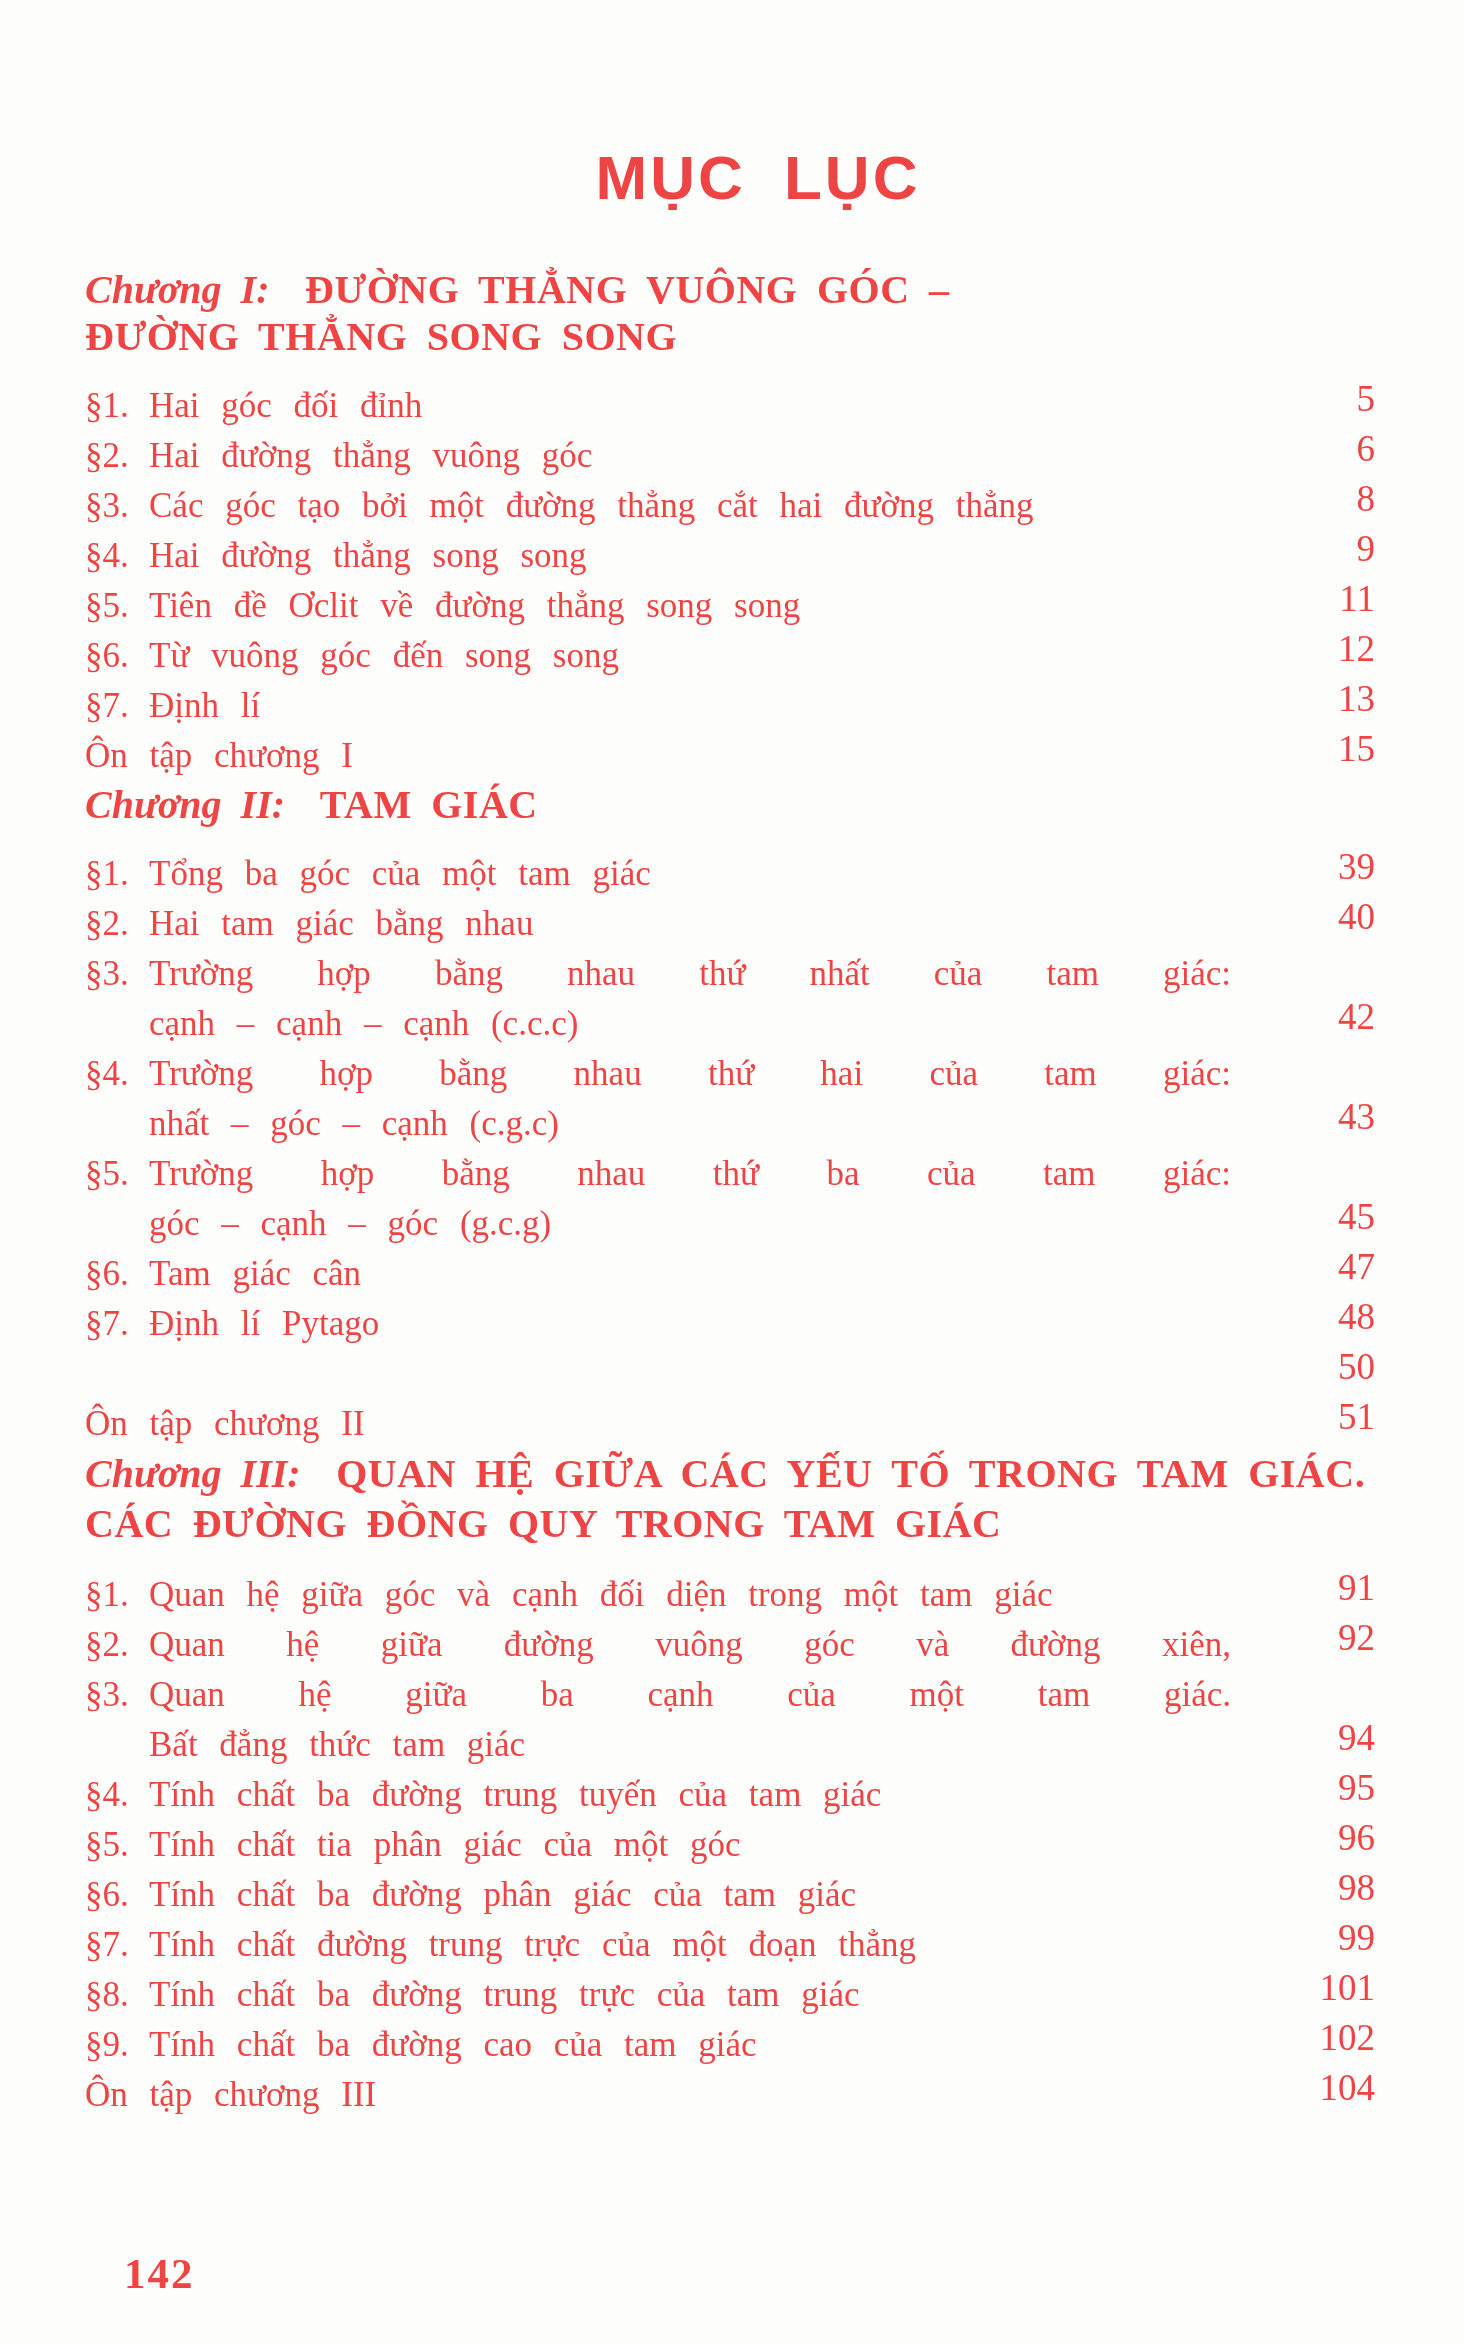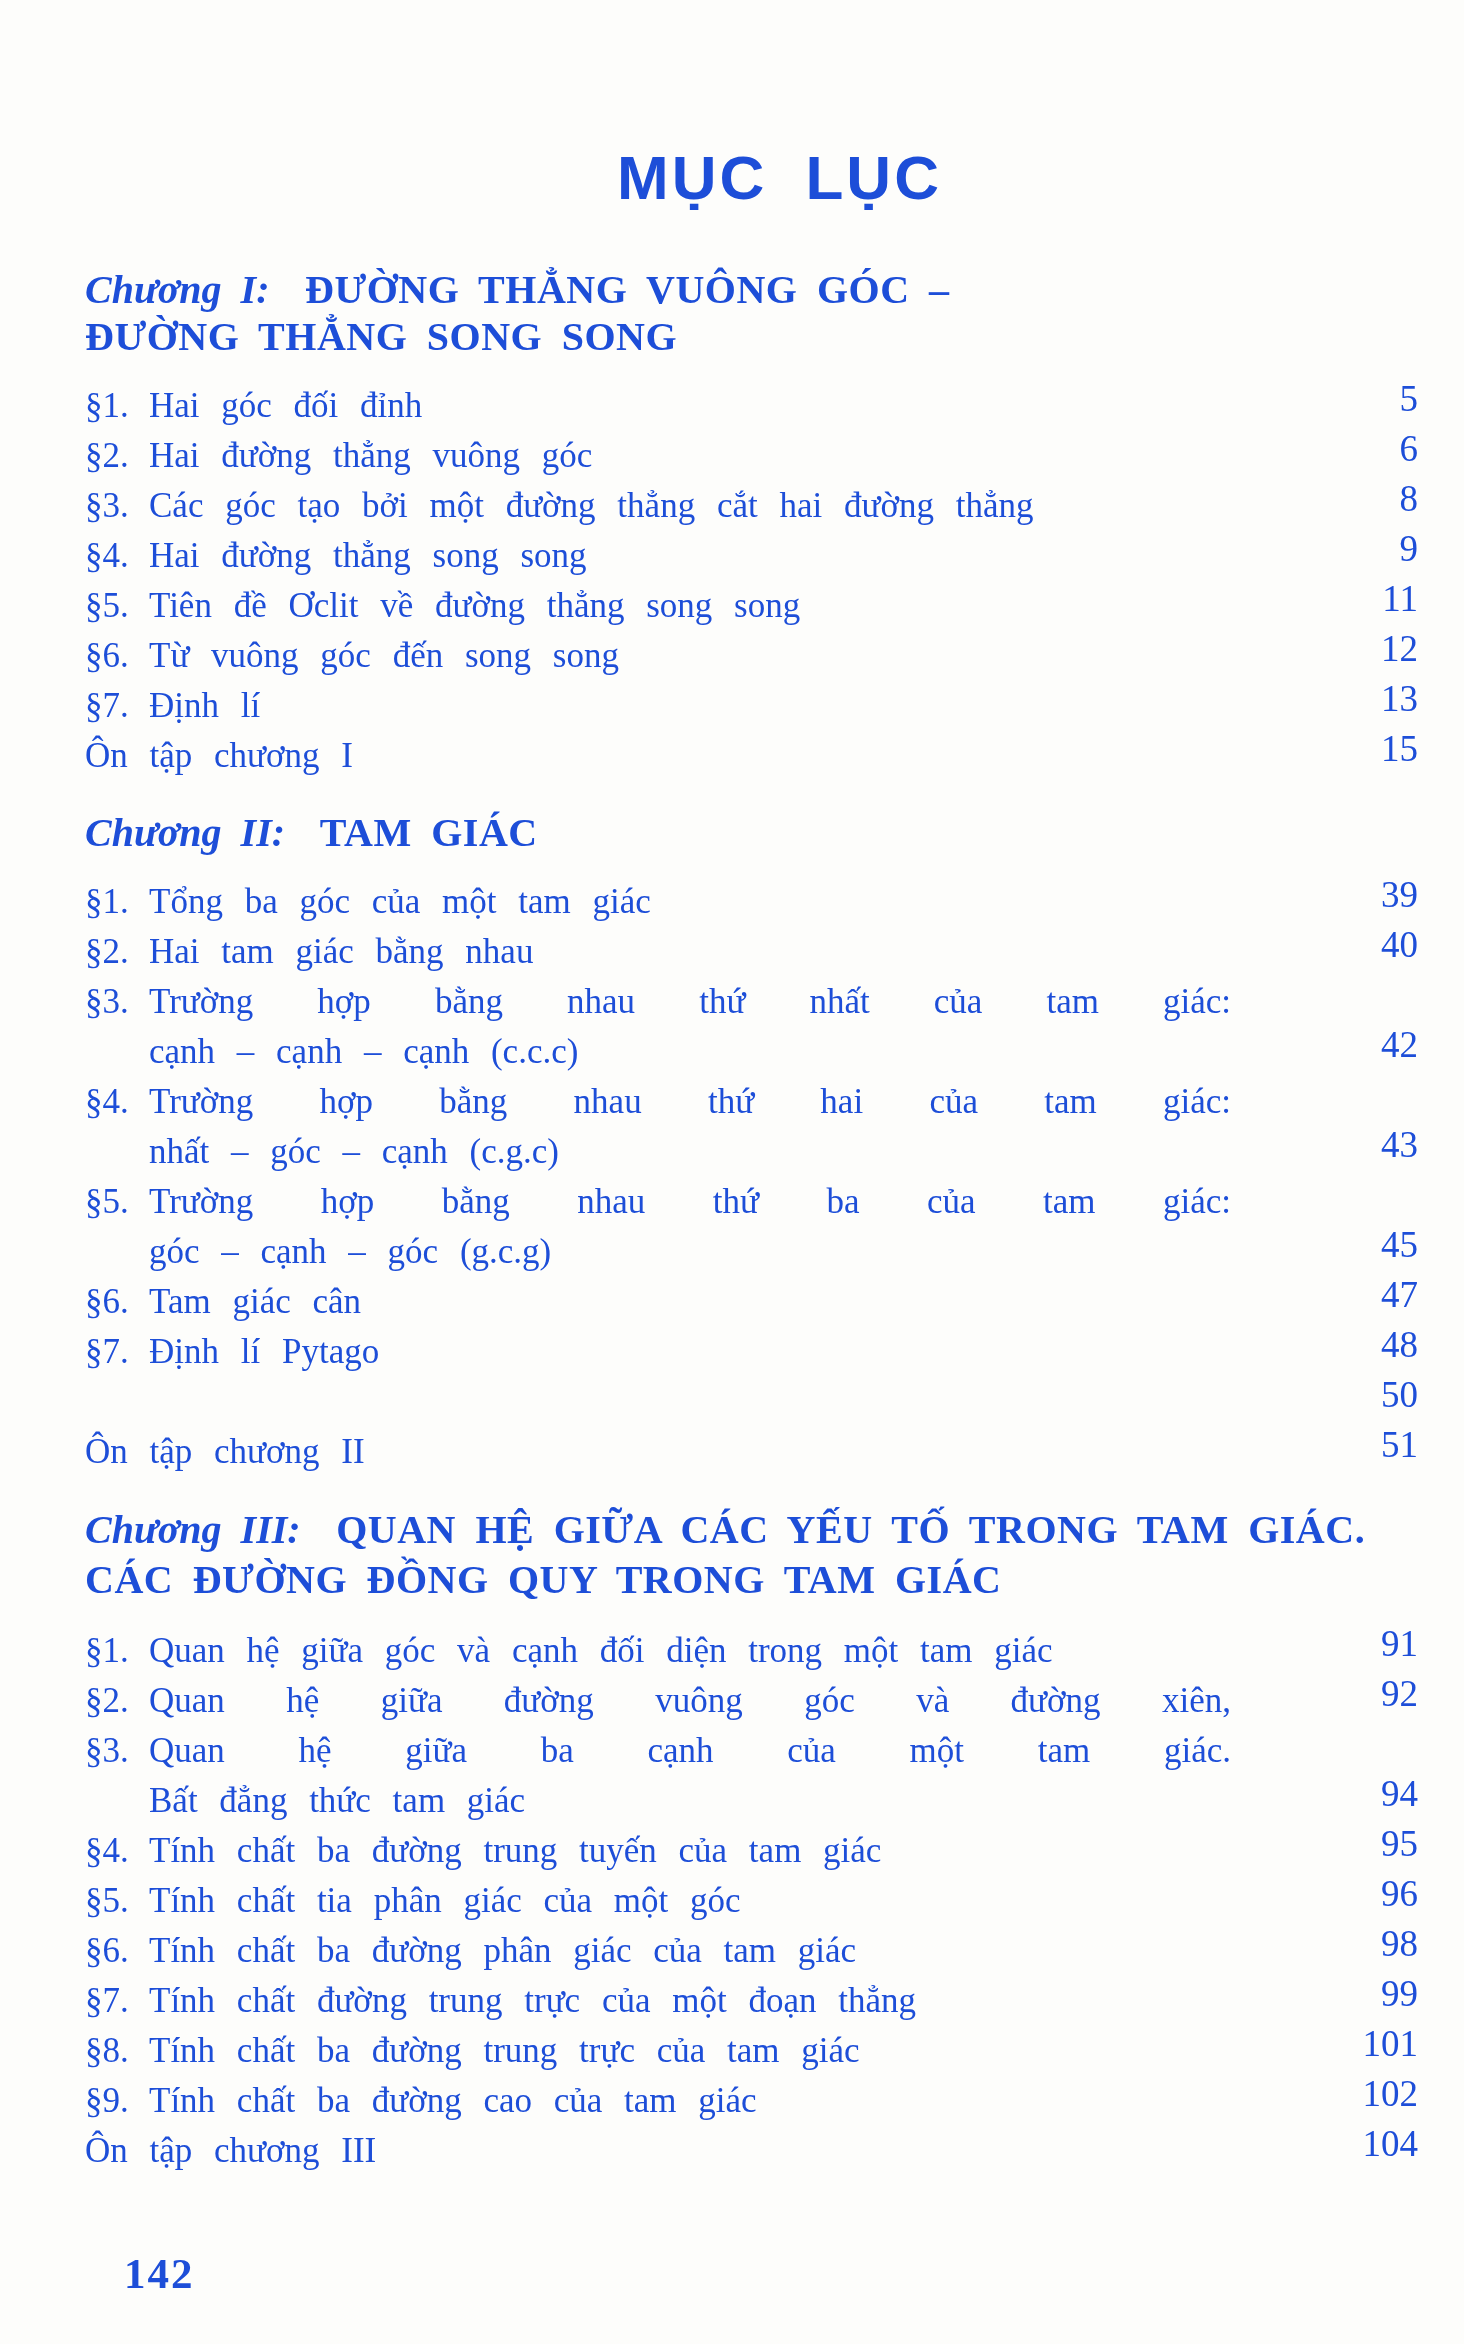--- a/index.html
+++ b/index.html
@@ -2,38 +2,38 @@
 <html lang="vi"><head>
 <meta charset="utf-8">
 <style>
   html, body { margin: 0; padding: 0; background: #e8e8e8; }
   .page {
     position: relative;
     width: 1464px;
     height: 2344px;
     margin: 0 auto;
     background: #fdfdfb;
-    color: #1d4ed8;
+    color: #ef4444;
     font-family: "Liberation Serif", serif;
     box-sizing: border-box;
-    padding: 142px 46px 0 85px;
+    padding: 142px 89px 0 85px;
     overflow: hidden;
   }
   .title {
     margin: 0;
     text-align: center;
     font-family: "Liberation Sans", sans-serif;
     font-weight: 700;
     font-size: 62px;
     line-height: 72px;
     letter-spacing: 3px;
     word-spacing: 18px;
     transform: translateX(28px);
   }
-  .chapter { margin-top: 28px; }
+  .chapter { }
   .chapter:first-of-type { margin-top: 52px; }
   .chapter-heading {
     text-align: left;
     font-size: 40px;
     font-weight: 700;
     line-height: 47px;
     word-spacing: 9px;
     letter-spacing: 0.5px;
   }
   .chapter:nth-of-type(3) .chapter-heading { line-height: 50px; }

